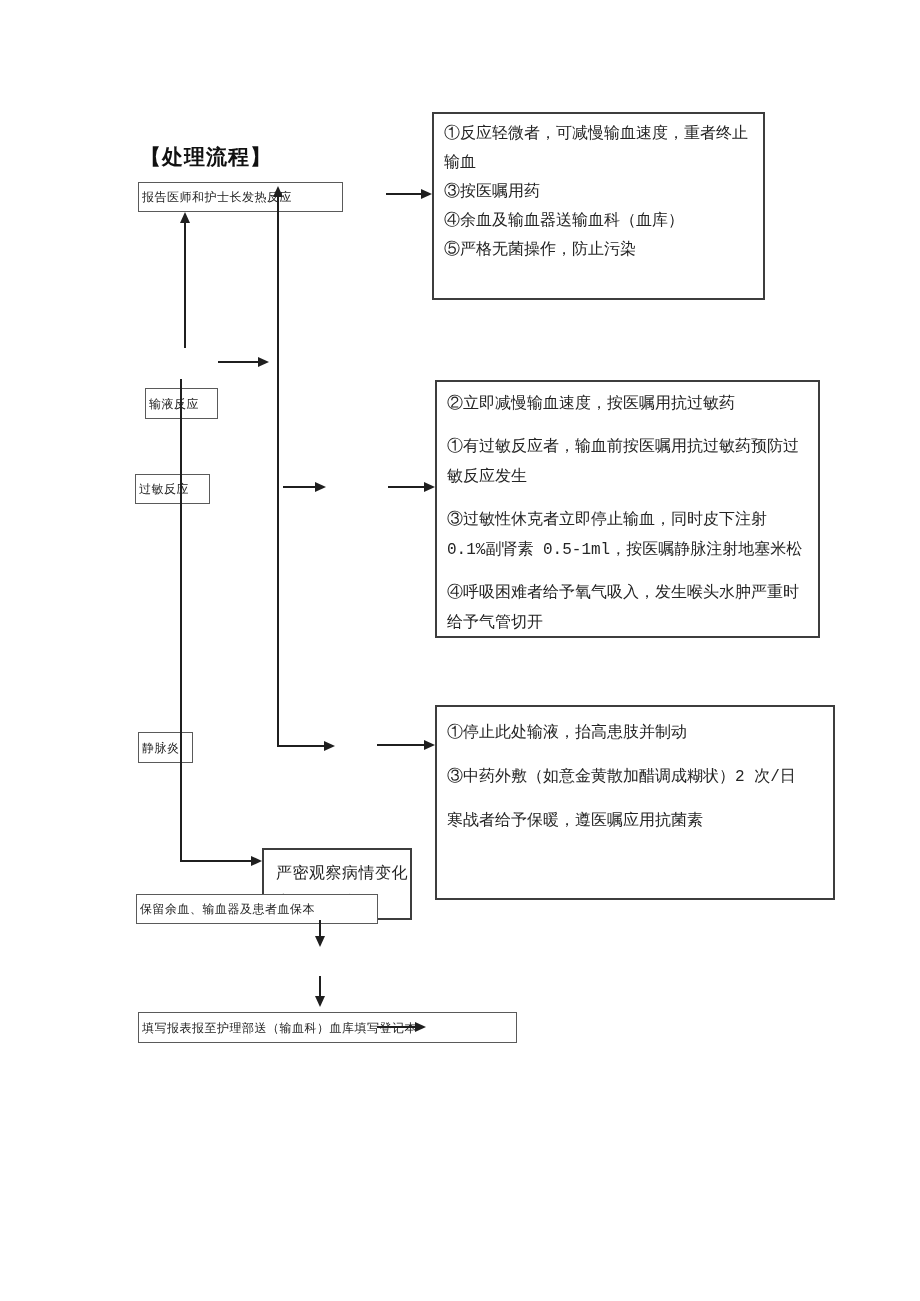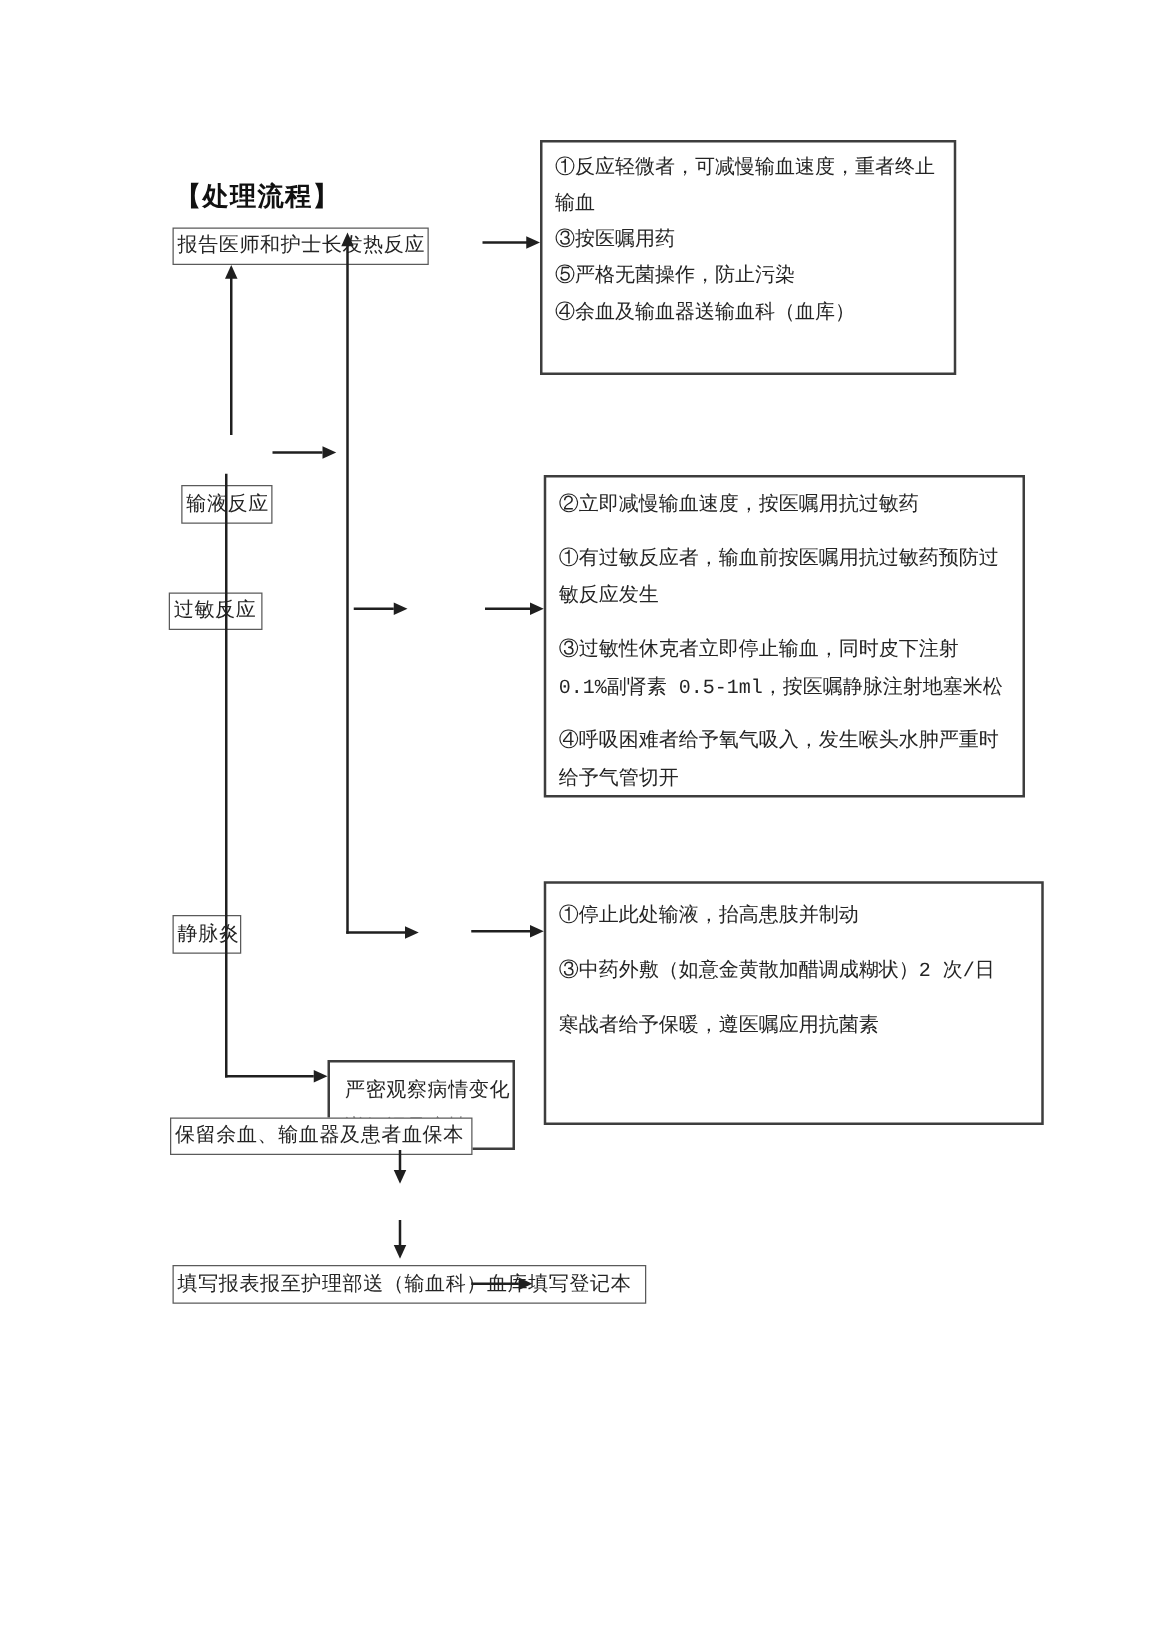--- a/index.html
+++ b/index.html
@@ -15,21 +15,21 @@
     font-family:"Liberation Sans","DejaVu Sans",sans-serif;color:var(--text);
     overflow:hidden;
   }
   .title{
     position:absolute;left:140px;top:114px;font-size:21px;font-weight:bold;color:#111;
     letter-spacing:1px;
     margin-top:29px;
   }
   .node{
     position:absolute;border:1px solid var(--border-thin);background:var(--bg);
-    font-size:16px;color:var(--text);line-height:1;display:flex;align-items:center;
+    font-size:12px;color:var(--text);line-height:1;display:flex;align-items:center;
     box-sizing:border-box;letter-spacing:0.5px;white-space:nowrap;padding-left:3px;
   }
   .detail-box{
     position:absolute;border:2px solid var(--border-thick);background:var(--bg);
     font-size:16px;color:var(--text);box-sizing:border-box;
   }
   .detail-box p{margin:0;padding:0;font-family:Liberation Mono, monospace;}
   .fever-box{left:432px;top:112px;width:333px;height:188px;padding:6px 10px;}
   .fever-box p{line-height:29px;}
   .allergy-box{left:435px;top:380px;width:385px;height:258px;padding:7px 10px;}
@@ -84,22 +84,22 @@
     <span>保留余血、输血器及患者血保本</span>
   </div>
 
   <div class="node" style="left:138px;top:1012px;width:379px;height:31px;">
     <span>填写报表报至护理部送（输血科）血库填写登记本</span>
   </div>
 
   <div class="detail-box fever-box">
     <p>①反应轻微者，可减慢输血速度，重者终止输血</p>
     <p>③按医嘱用药</p>
+    <p>④余血及输血器送输血科（血库）</p>
     <p>⑤严格无菌操作，防止污染</p>
-    <p>④余血及输血器送输血科（血库）</p>
   </div>
 
   <div class="detail-box allergy-box">
     <p>②立即减慢输血速度，按医嘱用抗过敏药</p>
     <p>①有过敏反应者，输血前按医嘱用抗过敏药预防过敏反应发生</p>
     <p>③过敏性休克者立即停止输血，同时皮下注射 0.1%副肾素 0.5-1ml，按医嘱静脉注射地塞米松</p>
     <p>④呼吸困难者给予氧气吸入，发生喉头水肿严重时给予气管切开</p>
   </div>
 
   <div class="detail-box phlebitis-box">

